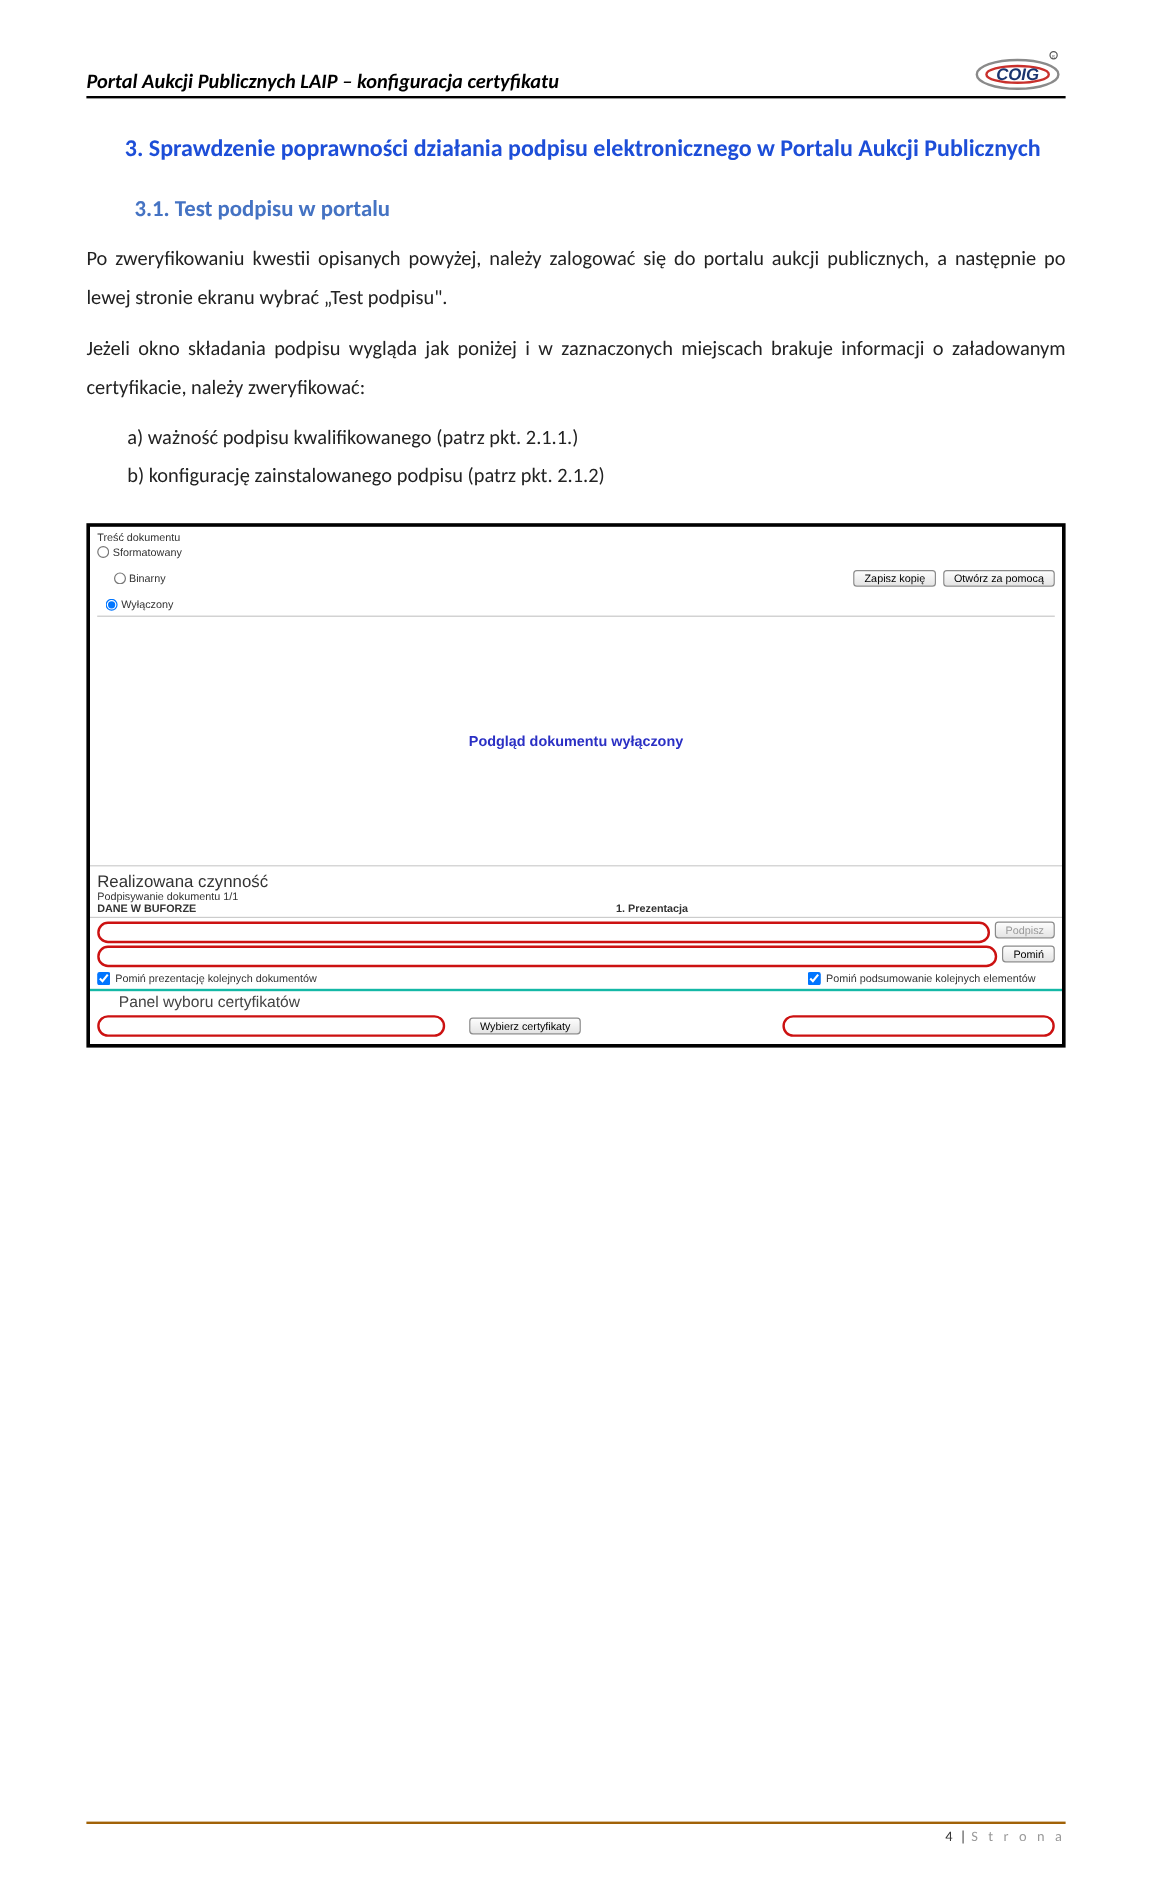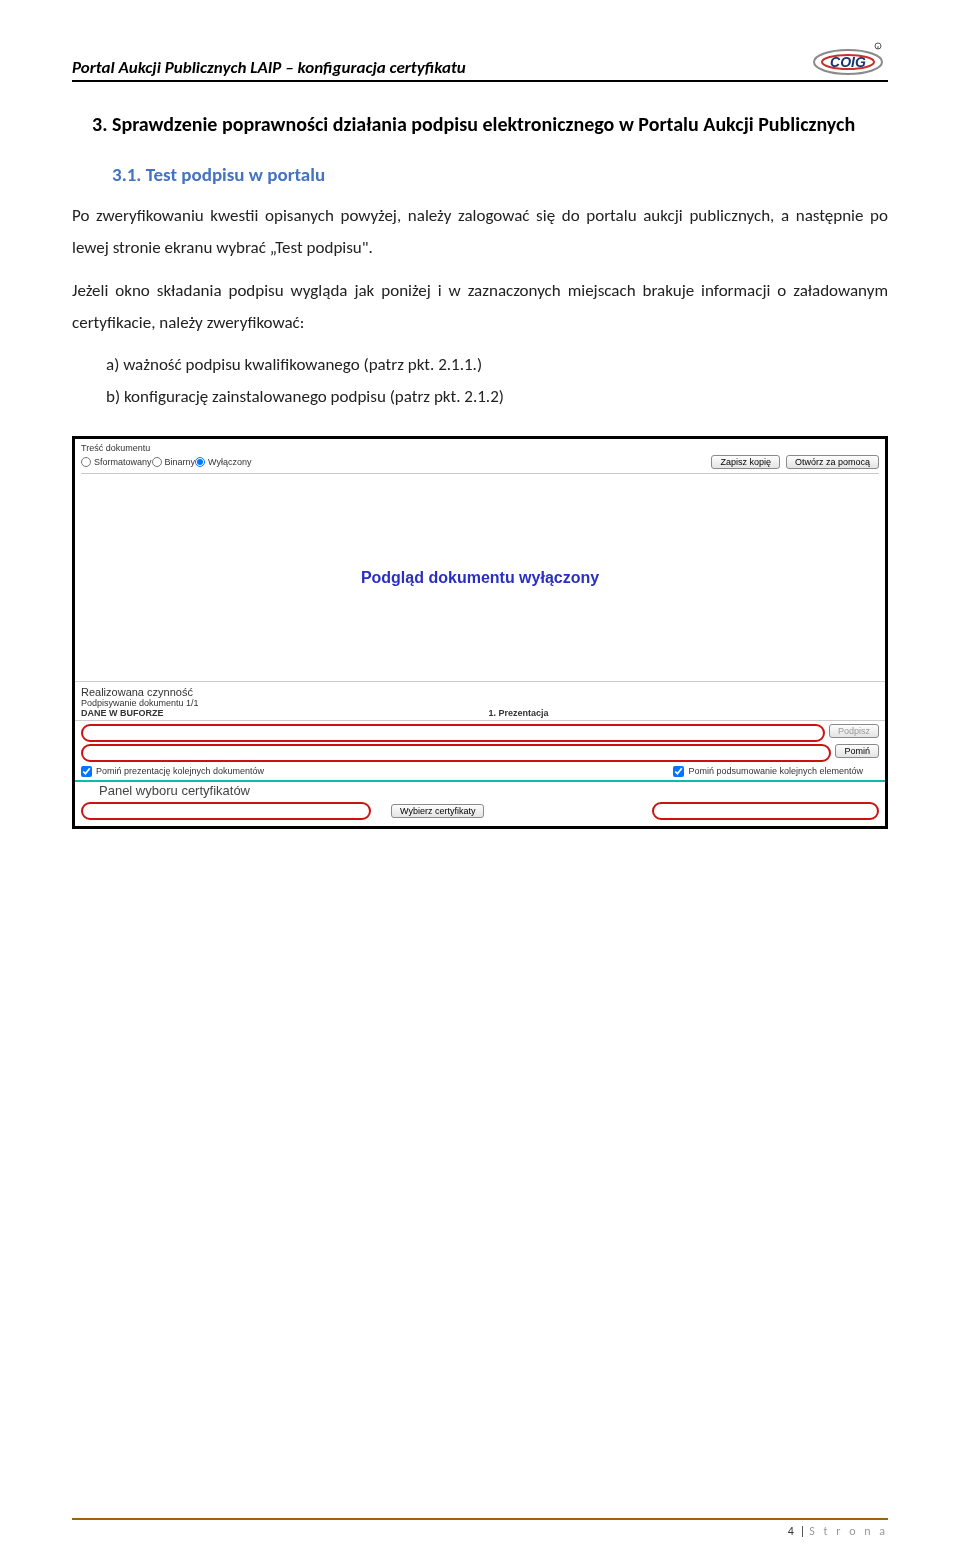--- a/index.html
+++ b/index.html
@@ -21,24 +21,24 @@
   .header-title {
     font-weight: bold;
     font-style: italic;
     font-size: 17px;
     color: #000;
   }
   .logo-wrap { width: 80px; height: 38px; }
   .hr-top { border: none; border-top: 2px solid #000; margin-bottom: 28px; }
 
   .sec-hdr {
-    color: #000000;
+    color: #1d4ed8;
     font-size: 20px;
     font-weight: bold;
-    margin-left: 20px;
+    margin-left: 32px;
     line-height: 1.45;
     text-indent: -28px;
     padding-left: 28px;
     margin-bottom: 18px;
   }
   .sub-hdr {
     color: #4573c3;
     font-size: 19px;
     font-weight: bold;
     margin-left: 40px;
@@ -63,53 +63,53 @@
     border: 3px solid #000;
     width: 100%;
     margin-top: 22px;
     font-family: Tahoma, Arial, sans-serif;
     font-size: 9px;
     color: #333;
   }
   .mock-top { padding: 4px 6px 2px 6px; }
   .mock-tresc { font-size: 9px; margin-bottom: 2px; }
   .mock-row1 { display: flex; justify-content: space-between; align-items: center; padding-bottom: 4px; border-bottom: 1px solid #c8c8c8; }
-  .radio-group { display: flex; align-items: center; }
+  .radio-group { display: flex; gap: 12px; align-items: center; flex-direction: column; }
   .radio-group label { display: flex; align-items: center; gap: 3px; font-size: 9px; }
   .radio-group input { width: 10px; height: 10px; }
   .btns-right { display: flex; gap: 6px; }
   .win-btn {
     font-size: 9px;
     padding: 1px 8px;
     background: linear-gradient(#fdfdfd,#e4e4e4);
     border: 1px solid #8a8a8a;
     border-radius: 3px;
     cursor: default;
   }
   .win-btn:disabled { color: #999; }
   .preview {
     height: 205px;
     display: flex;
     align-items: center;
     justify-content: center;
     color: #2a2fc4;
     font-weight: bold;
-    font-size: 16px;
+    font-size: 12px;
     background: #fff;
   }
   .czynnosc {
     padding: 4px 6px 2px 6px;
     border-top: 1px solid #ccc;
     border-bottom: 1px solid #ccc;
     display: flex;
     align-items: flex-end;
     gap: 290px;
   }
   .czynnosc .lft { }
-  .czynnosc .lft .l1 { font-size: 11px; }
+  .czynnosc .lft .l1 { font-size: 14px; }
   .czynnosc .lft .l2 { font-size: 9px; }
   .czynnosc .lft .l3 { font-weight: bold; font-size: 9px; }
   .czynnosc .cntr { font-size: 9px; }
   .mock-redbox-row {
     display: flex;
     justify-content: space-between;
     align-items: flex-start;
     padding: 3px 6px 0 6px;
     gap: 4px;
   }

